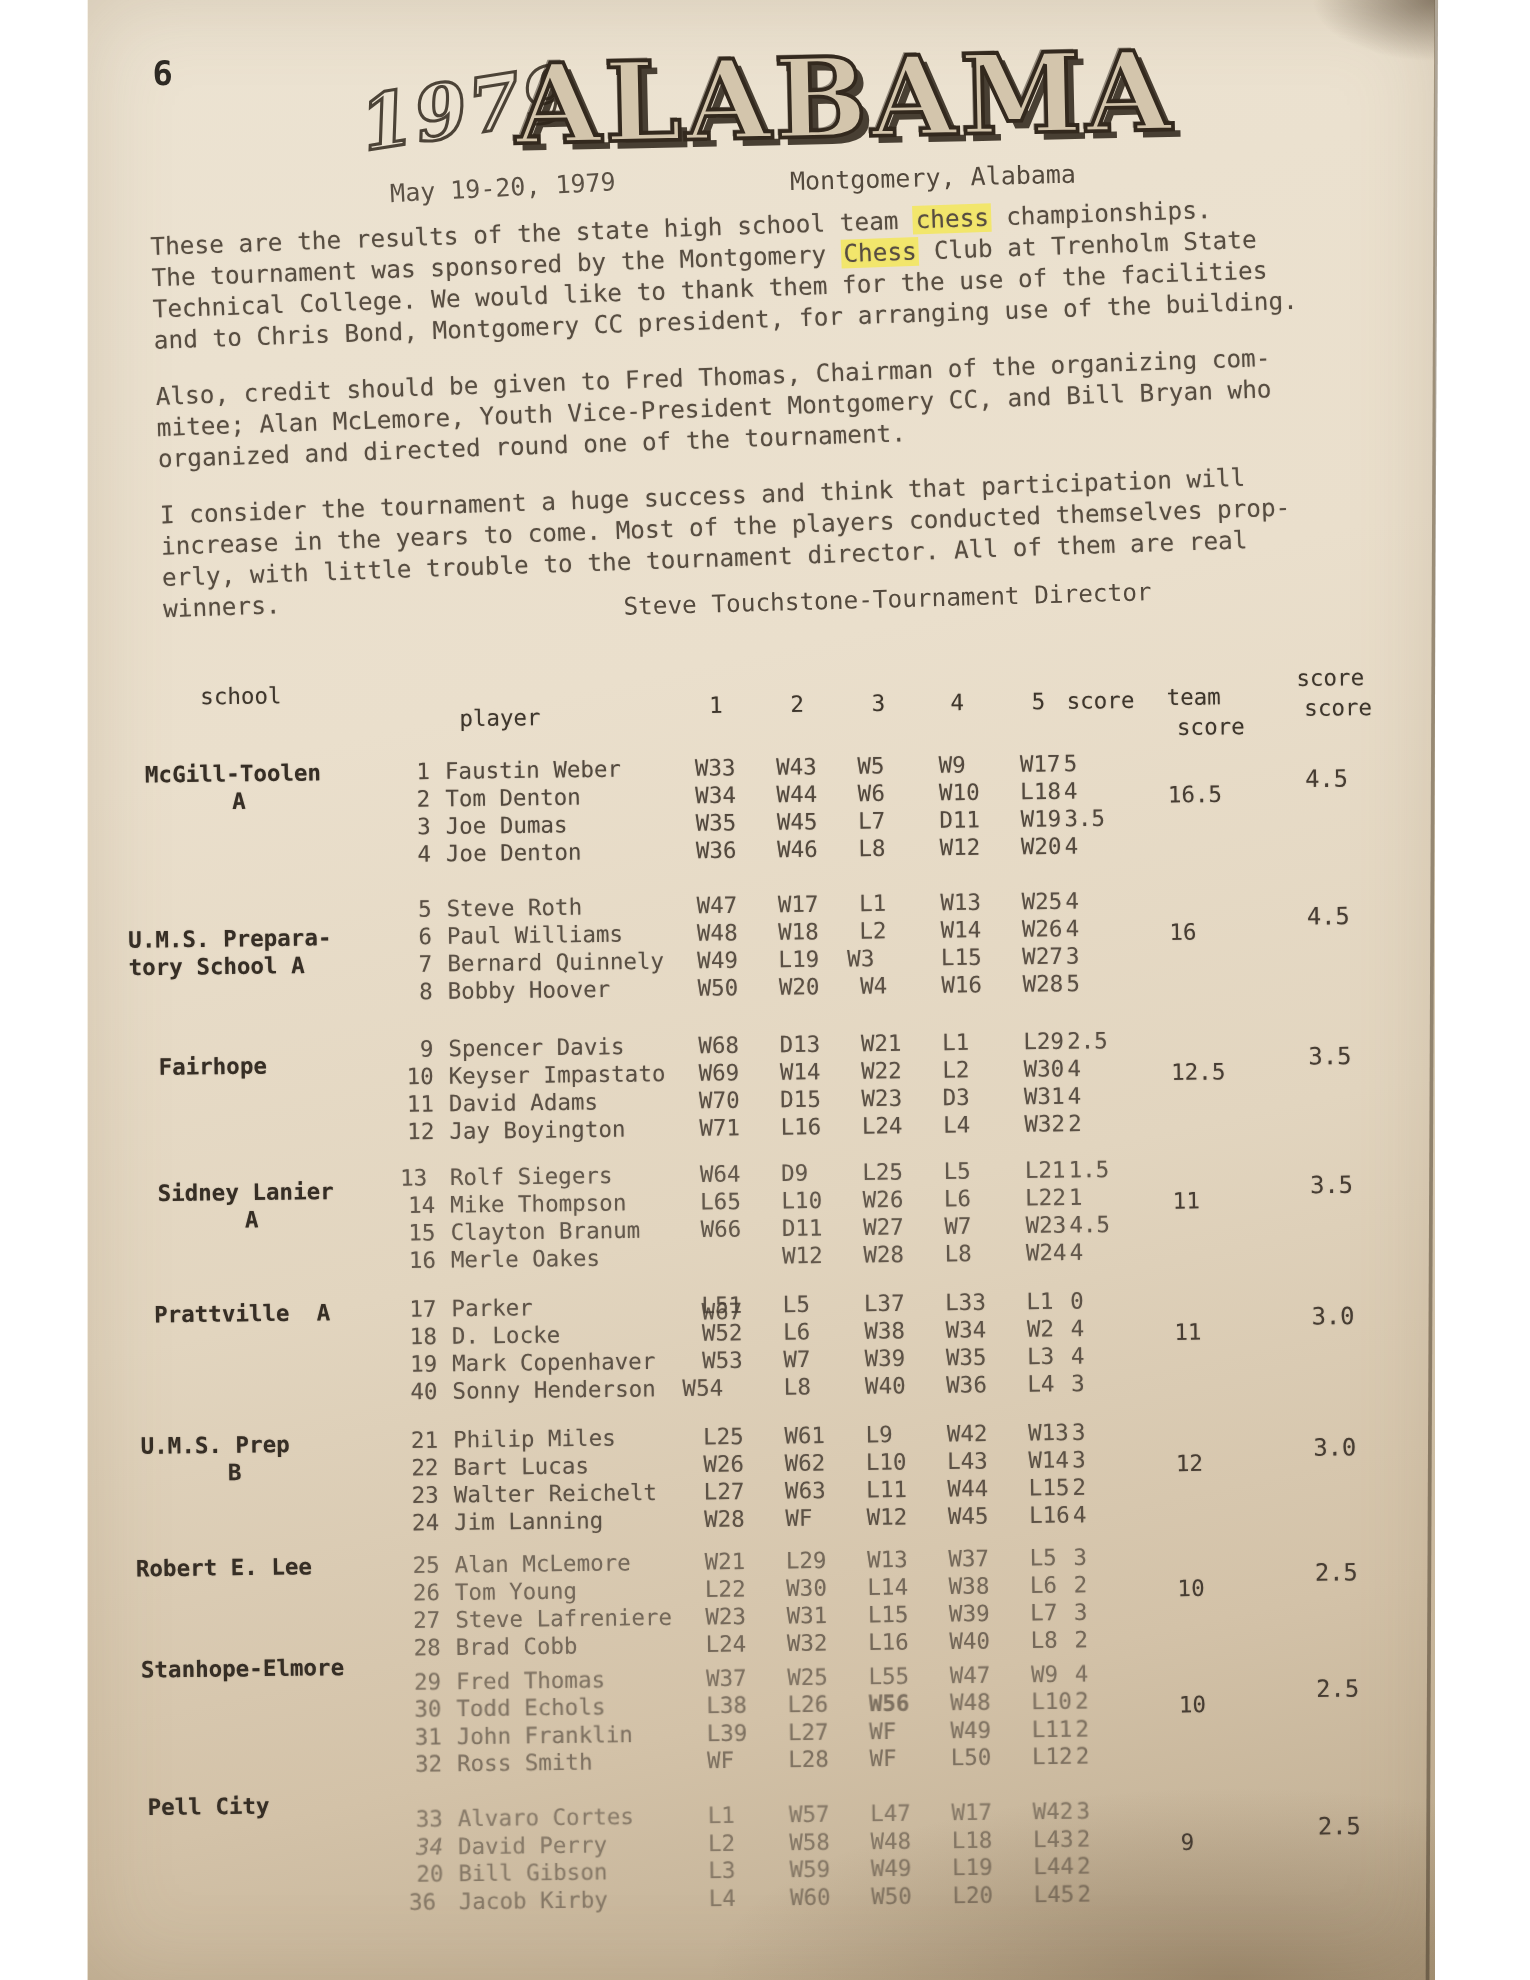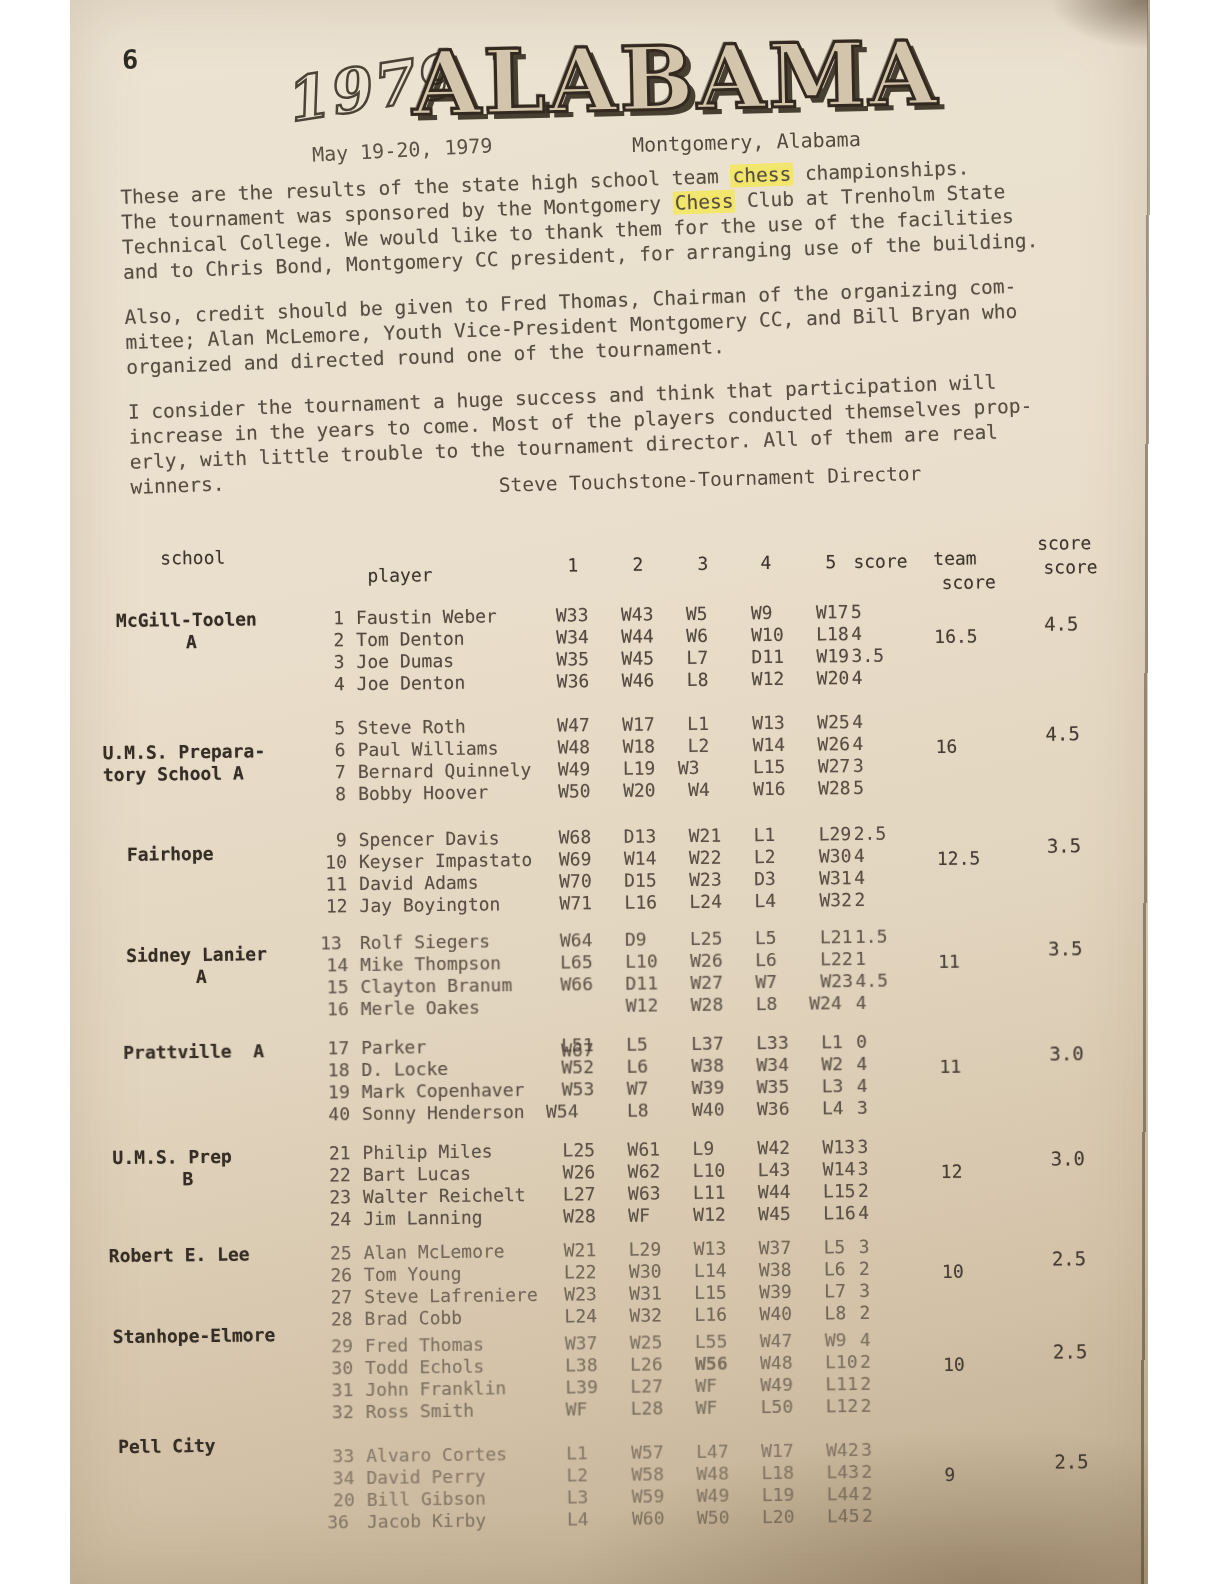--- a/index.html
+++ b/index.html
@@ -281,21 +281,21 @@
                 <span class="cell" style="left: 700px; width: 58px;">W23</span>
                 <span class="cell" style="left: 735px; width: 55px;">4.5</span>
               </div>
               <div class="prow" style="top: 66px;">
                 <span class="cell" style="left: 194px; width: 34px; text-align: right;">16</span>
                 <span class="cell" style="left: 240px; width: 196px;">Merle Oakes</span>
                 <span class="cell" style="left: 440px; width: 58px; margin-top: 44px;">W67</span>
                 <span class="cell" style="left: 505px; width: 58px;">W12</span>
                 <span class="cell" style="left: 570px; width: 58px;">W28</span>
                 <span class="cell" style="left: 635px; width: 58px;">L8</span>
-                <span class="cell" style="left: 663px; width: 58px; text-align: right;">W24</span>
+                <span class="cell" style="left: 700px; width: 58px;">W24</span>
                 <span class="cell" style="left: 735px; width: 55px;">4</span>
               </div>
             </div>
             <div class="tscore" style="left: 818px; top: 26px;">11</div>
             <div class="mscore" style="left: 928px; top: 14px;">3.5</div>
           </div>
           <div class="team" style="top: 500px;">
             <div class="school" style="top: 2px; left: 2px;">
               <div class="schoolline">Prattville  A</div>
             </div>
@@ -501,21 +501,21 @@
                 <span class="cell" style="left: 194px; width: 34px; text-align: right;">33</span>
                 <span class="cell" style="left: 240px; width: 196px;">Alvaro Cortes</span>
                 <span class="cell" style="left: 440px; width: 58px;">L1</span>
                 <span class="cell" style="left: 505px; width: 58px;">W57</span>
                 <span class="cell" style="left: 570px; width: 58px;">L47</span>
                 <span class="cell" style="left: 635px; width: 58px;">W17</span>
                 <span class="cell" style="left: 700px; width: 58px;">W42</span>
                 <span class="cell" style="left: 735px; width: 55px;">3</span>
               </div>
               <div class="prow" style="top: 22px;">
-                <span class="cell" style="left: 194px; width: 34px; text-align: right;">34</span>
+                <span class="cell" style="left: 194px; width: 34px; text-align: right; font-style: italic;">34</span>
                 <span class="cell" style="left: 240px; width: 196px;">David Perry</span>
                 <span class="cell" style="left: 440px; width: 58px;">L2</span>
                 <span class="cell" style="left: 505px; width: 58px;">W58</span>
                 <span class="cell" style="left: 570px; width: 58px;">W48</span>
                 <span class="cell" style="left: 635px; width: 58px;">L18</span>
                 <span class="cell" style="left: 700px; width: 58px;">L43</span>
                 <span class="cell" style="left: 735px; width: 55px;">2</span>
               </div>
               <div class="prow" style="top: 44px;">
                 <span class="cell" style="left: 194px; width: 34px; text-align: right;">20</span>

